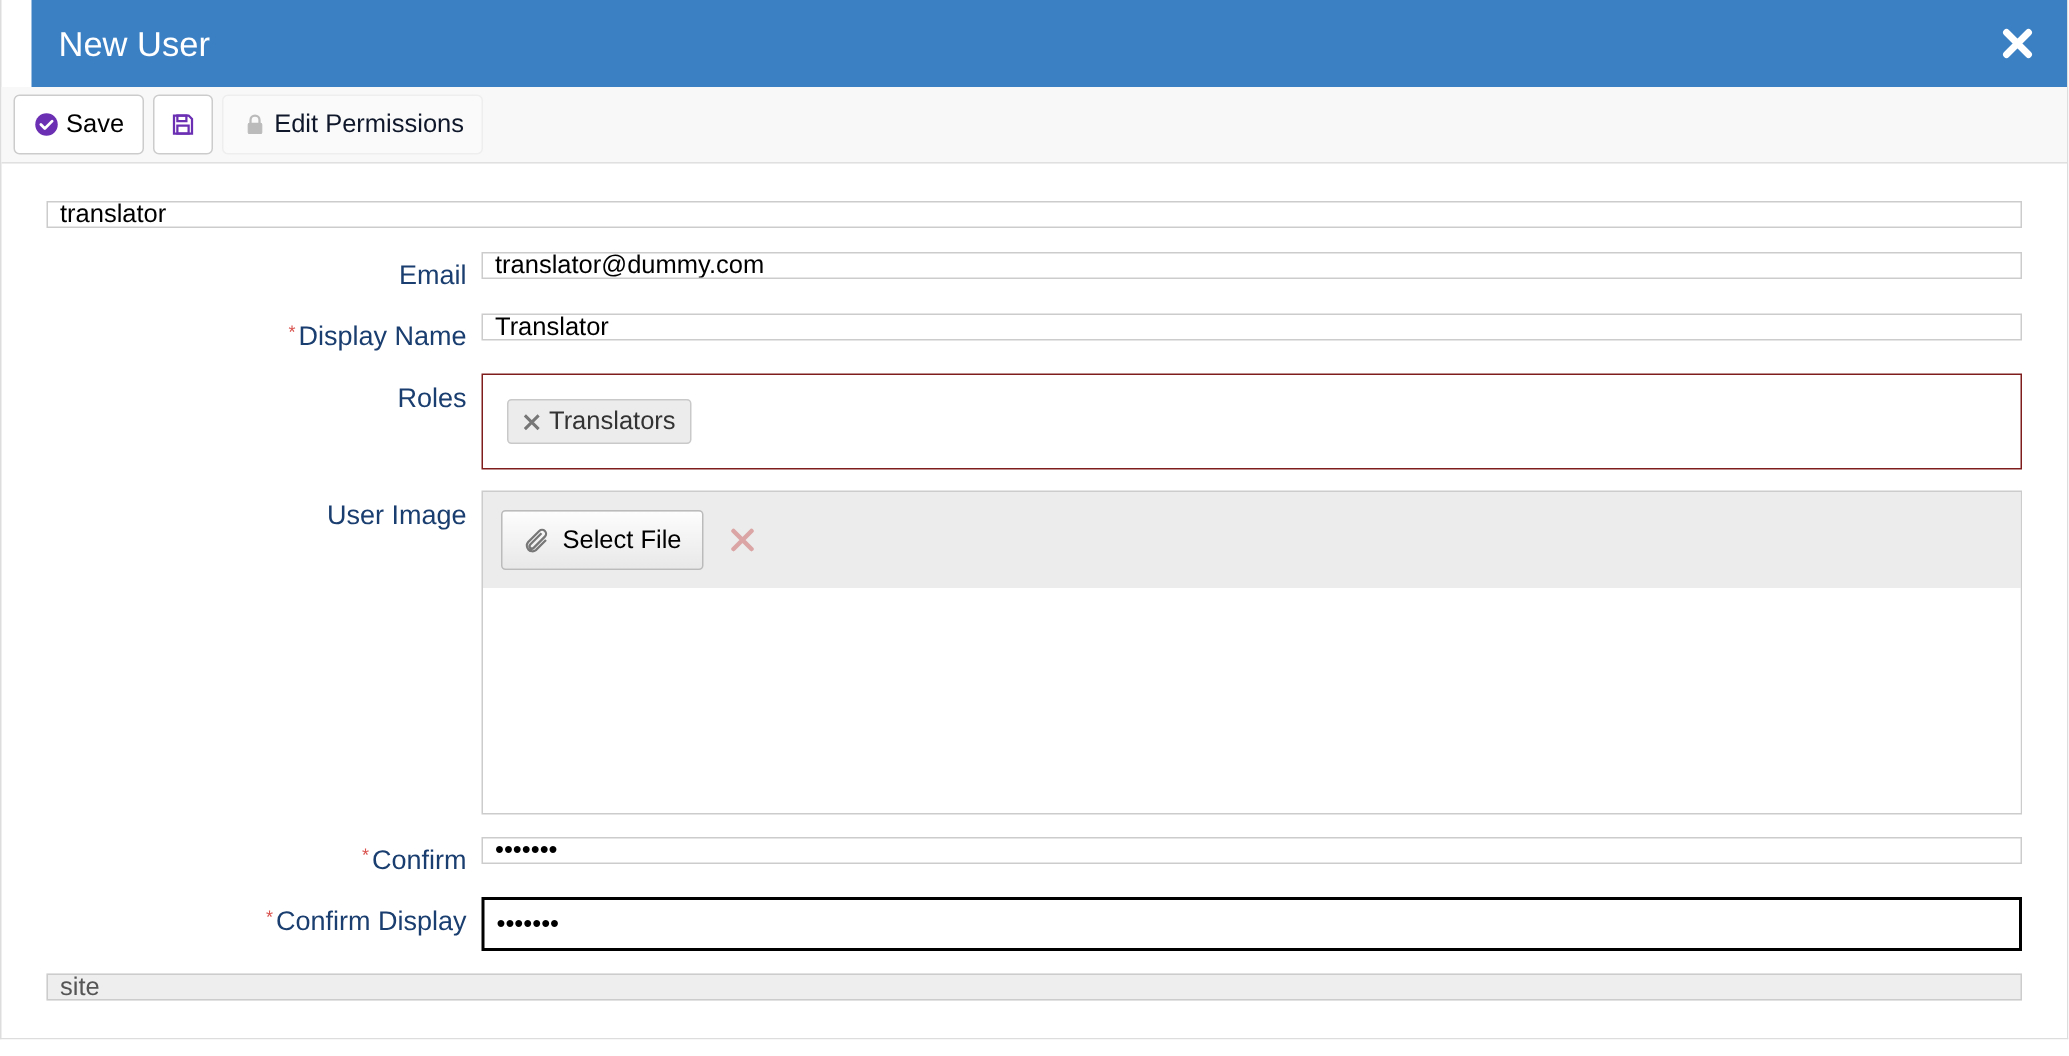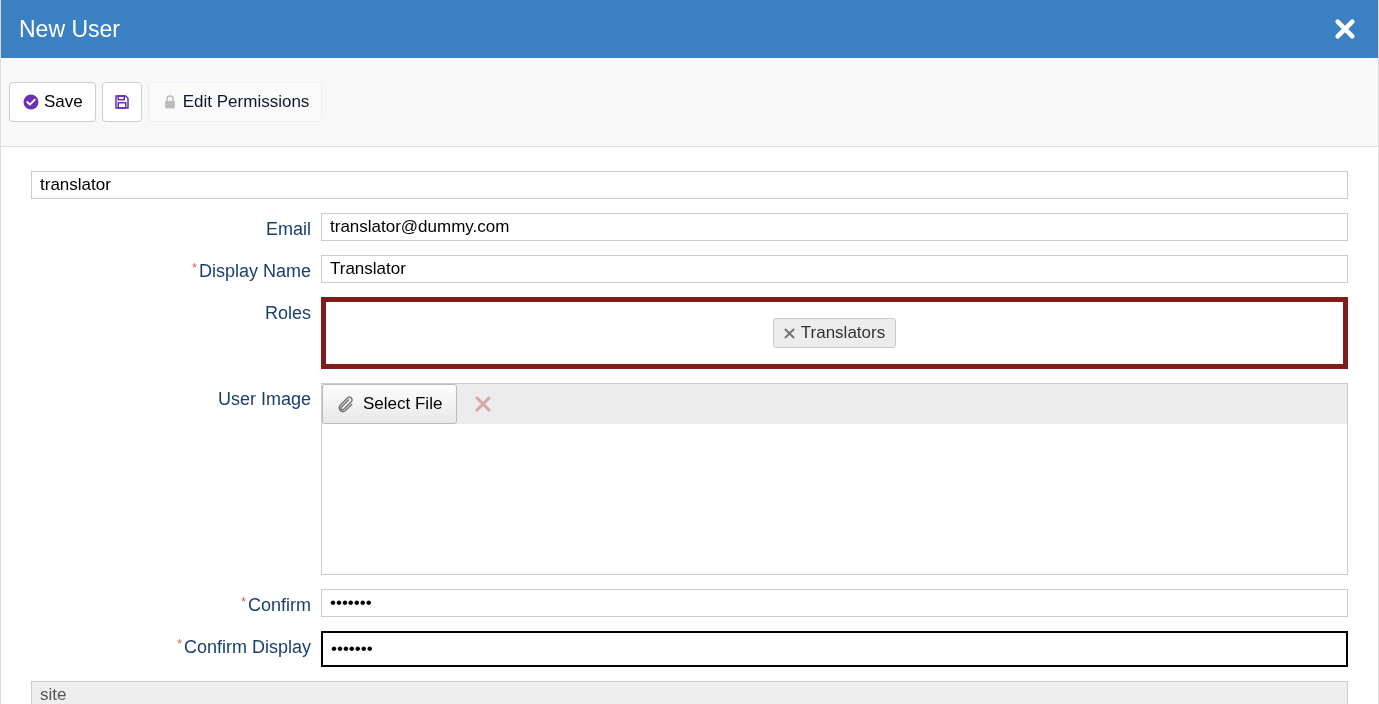--- a/index.html
+++ b/index.html
@@ -19,20 +19,21 @@
       border-top: none;
     }
     .titlebar {
       background: #3c80c4;
       color: #fff;
       height: 58px;
       display: flex;
       align-items: center;
       justify-content: space-between;
       padding: 0 18px;
+      margin-left: 20px;
     }
     .titlebar .title {
       font-size: 23px;
       font-weight: 400;
     }
     .close-btn {
       cursor: pointer;
       color: #fff;
       display: flex;
       align-items: center;
@@ -40,21 +41,21 @@
       width: 30px;
       height: 30px;
     }
     .close-btn svg {
       width: 22px;
       height: 22px;
     }
     .toolbar {
       background: #f8f8f8;
       border-bottom: 1px solid #e0e0e0;
-      padding: 24px 8px;
+      padding: 5px 8px;
       display: flex;
       align-items: flex-end;
       gap: 6px;
     }
     .tb-btn {
       display: inline-flex;
       align-items: center;
       gap: 4px;
       border: 1px solid #ccc;
       border-radius: 4px;
@@ -110,46 +111,45 @@
       font-size: 12px;
       vertical-align: top;
       display: inline-block;
       margin-right: 2px;
     }
     .form-control-wrap {
       flex: 1;
     }
     .text-input {
       width: 100%;
-      height: 28px;
+      height: 18px;
       border: 1px solid #ccc;
       padding: 4px 8px;
       font-size: 17px;
       background: #fff;
       font-family: inherit;
     }
     .text-input.readonly {
       background: #eee;
       color: #555;
     }
     .text-input.focused {
       border: 2px solid #000;
       outline: none;
       height: 36px;
     }
     .roles-box {
       width: 100%;
       min-height: 42px;
-      border: 5px solid #7f1d1d;
+      border: 1px solid #7f1d1d;
       padding: 16px;
       display: flex;
       align-items: center;
       gap: 4px;
       flex-wrap: wrap;
-      justify-content: center;
     }
     .role-tag {
       display: inline-flex;
       align-items: center;
       gap: 6px;
       background: #ececec;
       border: 1px solid #c9c9c9;
       border-radius: 3px;
       padding: 4px 10px;
       font-size: 17px;
@@ -162,20 +162,21 @@
     .role-tag .tag-x svg {
       width: 11px;
       height: 11px;
     }
     .image-box {
       width: 100%;
       border: 1px solid #ccc;
     }
     .image-toolbar {
       background: #ececec;
+      padding: 12px;
       display: flex;
       align-items: center;
       gap: 8px;
     }
     .select-file-btn {
       display: inline-flex;
       align-items: center;
       gap: 8px;
       border: 1px solid #bbb;
       background: linear-gradient(#fdfdfd, #e8e8e8);

